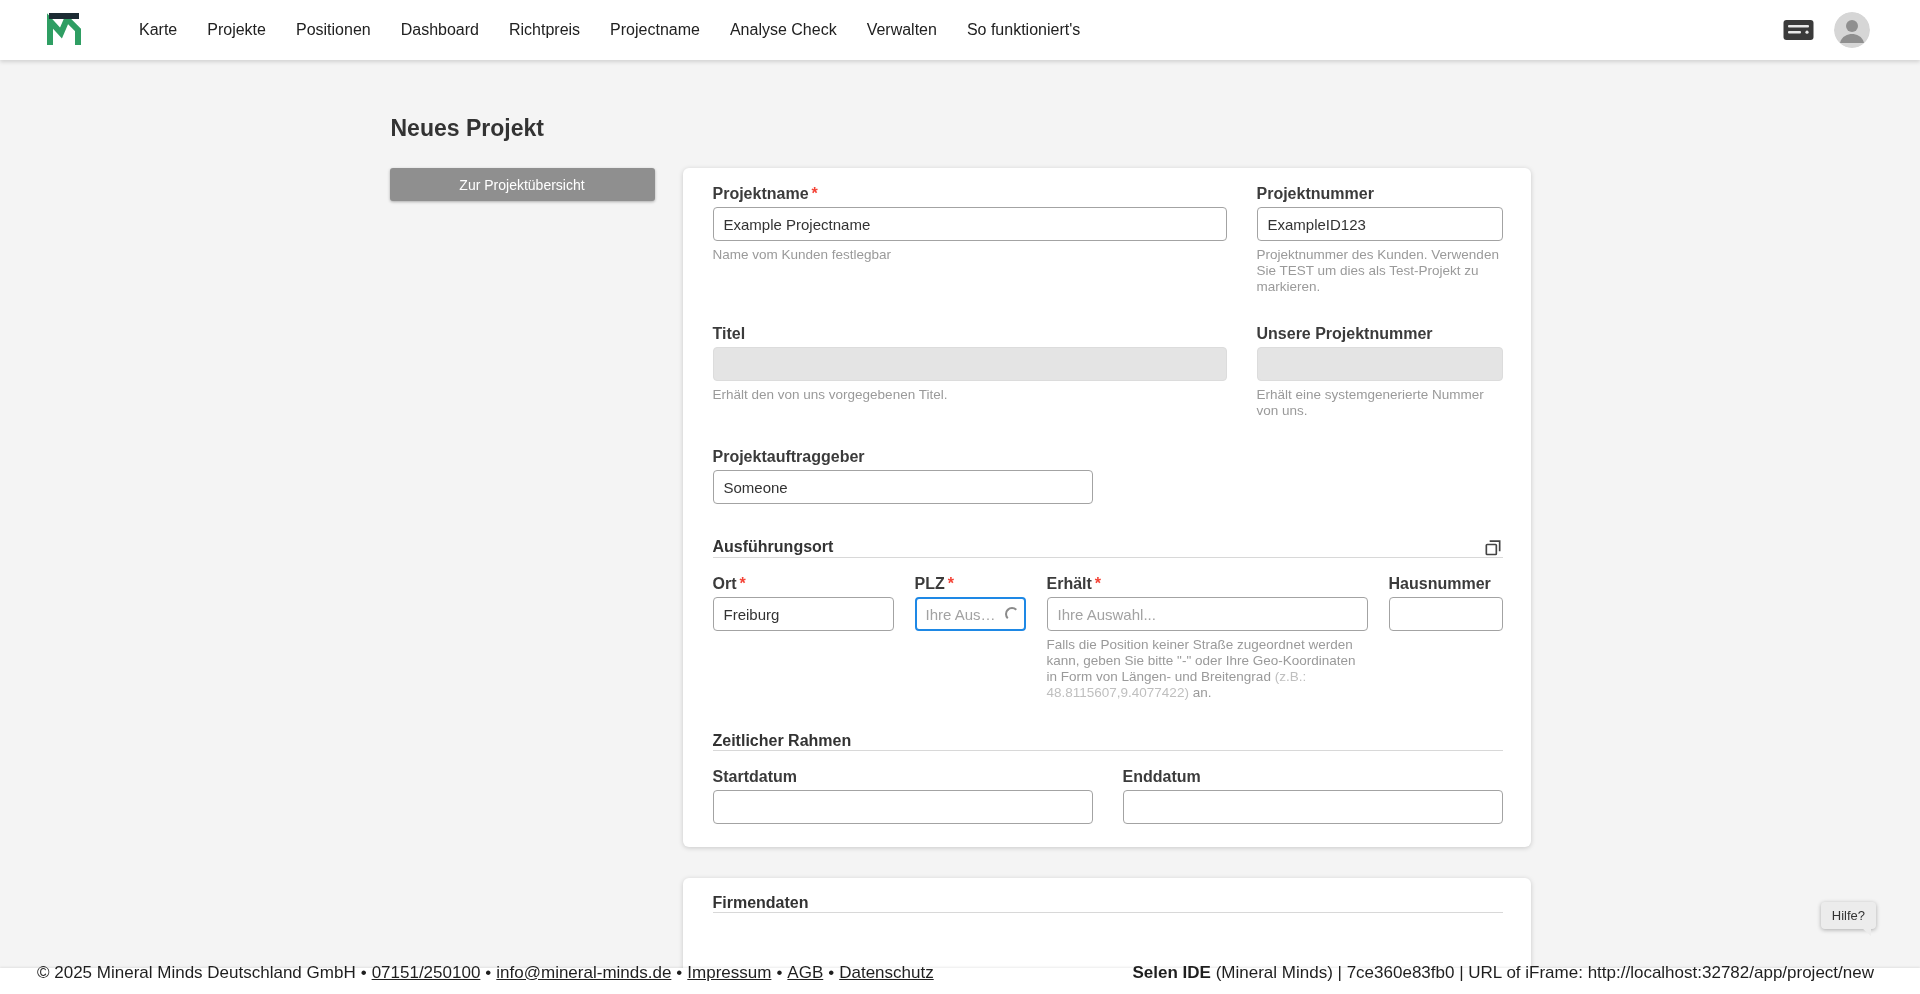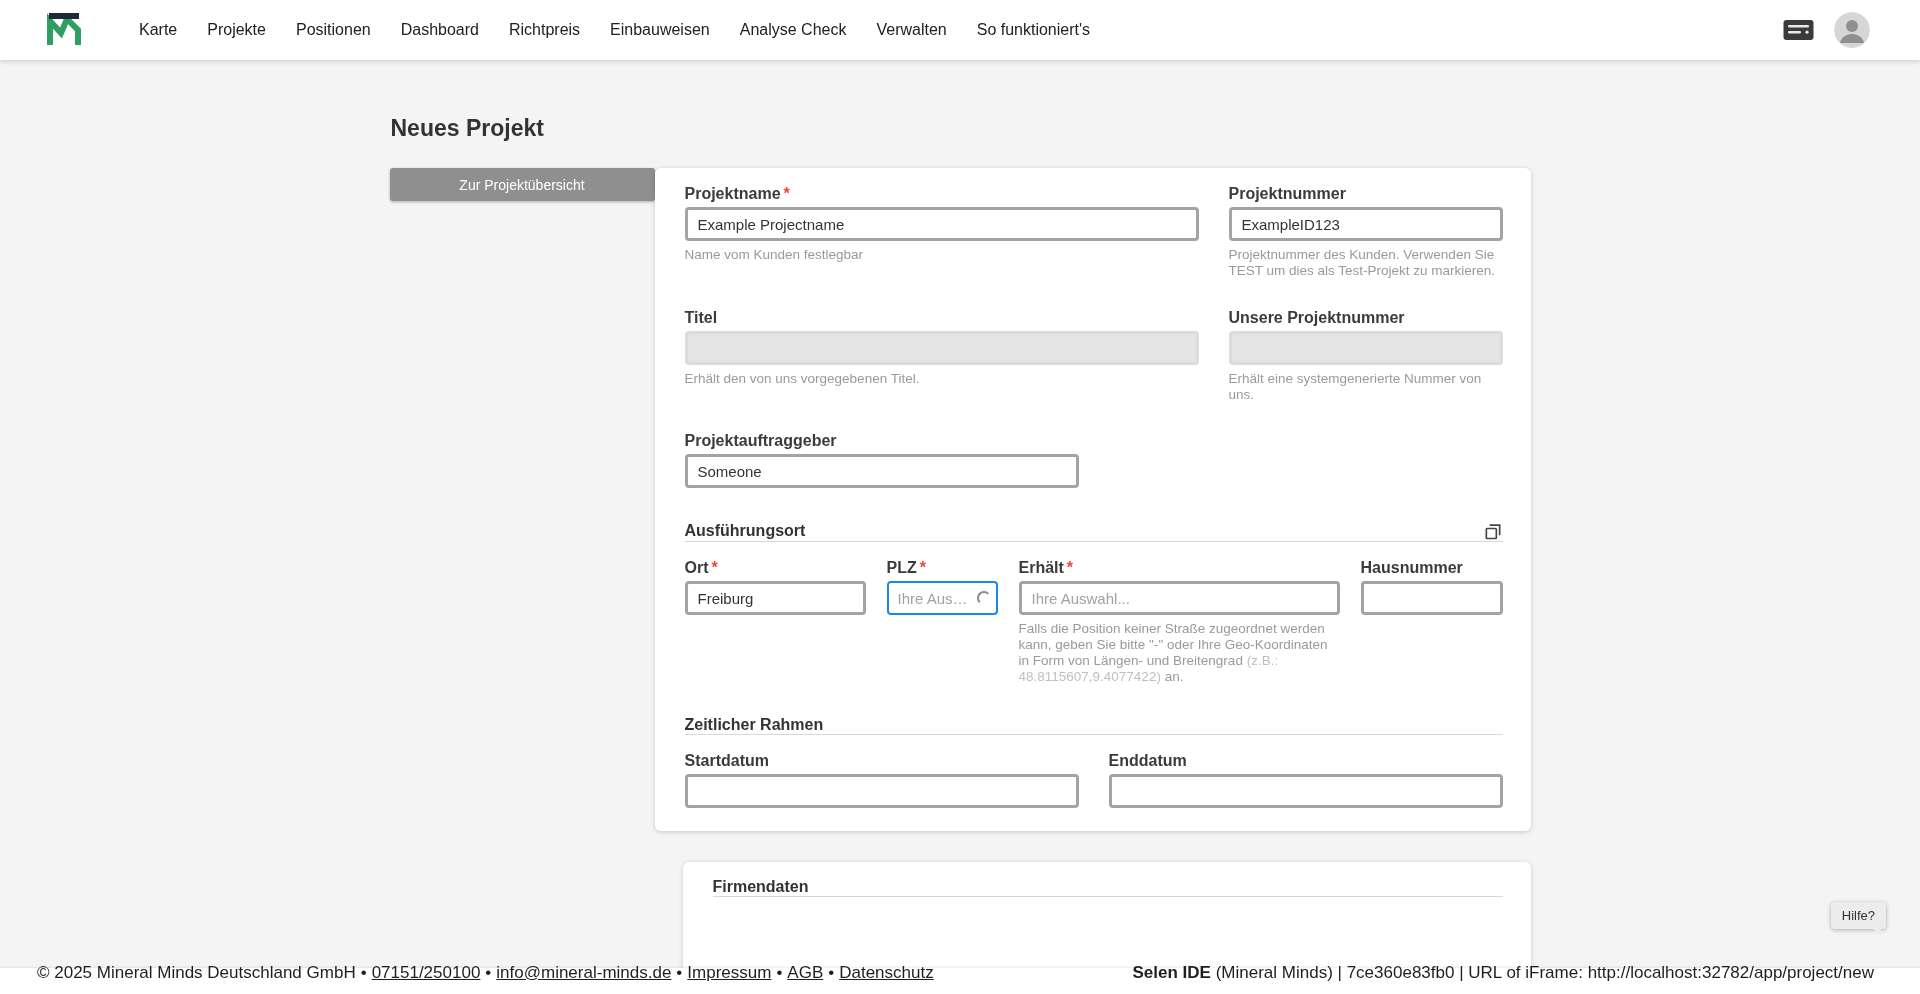--- a/index.html
+++ b/index.html
@@ -22,21 +22,21 @@
     line-height:60px; white-space:nowrap;
   }
   .nav-right{ margin-left:auto; display:flex; align-items:center; gap:20px; }
   .avatar{ width:36px; height:36px; border-radius:50%; overflow:hidden; cursor:pointer; }
   .kb-icon{ cursor:pointer; display:block; }
 
   
   .main{ height:934px; overflow:hidden; padding-top:55px; }
   .container{ width:1141px; margin:0 auto; }
   .page-title{ font-size:23px; font-weight:700; color:#333; margin:0 0 26px 1px; }
-  .content-row{ display:flex; align-items:flex-start; }
+  .content-row{ display:flex; align-items:flex-start; gap:28px; }
   .left-col{ flex:0 0 265px; }
   .back-btn{
     width:100%; height:33px; background:#8f8f8f; border:none; border-radius:3px;
     color:#fff; font-size:14px; font-family:inherit; cursor:pointer;
     box-shadow:0 1px 3px rgba(0,0,0,.3);
   }
   .card{
     background:#fff; border-radius:6px; box-shadow:0 1px 5px rgba(0,0,0,.18);
   }
   .form-card{ flex:1; padding:16px 28px 23px 30px; }
@@ -48,21 +48,21 @@
   .row{ display:grid; column-gap:30px; }
   .row1{ grid-template-columns:514px 1fr; margin-bottom:29px; }
   .row2{ grid-template-columns:514px 1fr; margin-bottom:28px; }
   .row3{ grid-template-columns:1fr 1fr; margin-bottom:33px; }
   .row4{ grid-template-columns:181px 111px 321px 1fr; column-gap:21px; margin-bottom:31px; }
   .row5{ grid-template-columns:1fr 1fr; }
   .flabel{ display:block; font-size:16px; font-weight:700; color:#3b3b3b;
            line-height:19px; margin-bottom:4px; white-space:nowrap; }
   .req{ color:#f44336; margin-left:3px; }
   .tinput{
-    display:block; width:100%; height:34px; border:3px solid #a3a3a3; border-radius:4px;
+    display:block; width:100%; height:34px; border:1px solid #a3a3a3; border-radius:4px;
     background:#fff; padding:0 10px; font-size:15px; color:#333; font-family:inherit;
     outline:none; text-overflow:ellipsis;
   }
   .tinput::placeholder{ color:#a2a2a2; }
   .tinput:disabled{ background:#e4e4e4; border-color:#dcdcdc; }
   .tinput.focused{ border:2px solid #1e88e5; padding:0 26px 0 9px; }
   .helper{ font-size:13.5px; line-height:16px; color:#9a9a9a; margin-top:6px; }
   .helper .lighter{ color:#bfbfbf; }
   .select{
     height:34px; border:1px solid #c8c8c8; border-radius:4px; background:#fff;
@@ -80,21 +80,21 @@
   .plz-wrap{ position:relative; }
   .spinner{
     position:absolute; right:7px; top:50%; margin-top:-7px; width:14px; height:14px;
     border:2px solid transparent; border-top-color:#8a8a8a; border-left-color:#8a8a8a;
     border-radius:50%; animation:spin 1s linear infinite;
   }
   @keyframes spin{ to{ transform:rotate(360deg); } }
 
   
   .help-btn{
-    position:fixed; right:34px; bottom:65px; background:#ececec; border-radius:4px;
+    position:fixed; right:44px; bottom:65px; background:#ececec; border-radius:4px;
     padding:6px 11px; font-size:13px; color:#333; cursor:pointer; z-index:30;
     box-shadow:0 1px 4px rgba(0,0,0,.3);
   }
   .help-btn::after{
     content:""; position:absolute; right:5px; bottom:-7px; width:0; height:0;
     border-left:9px solid transparent; border-top:8px solid #ececec;
   }
 
   
   .footer{
@@ -117,21 +117,21 @@
       <path d="M5 34 V10 L16 22 L22 8 L33 19 V34" fill="none" stroke="#2f9e63" stroke-width="6"></path>
       <path d="M4 5 H34" stroke="#1c2b33" stroke-width="6"></path>
     </svg>
   </span>
   <div class="nav-items">
     <a class="nav-item">Karte</a>
     <a class="nav-item">Projekte</a>
     <a class="nav-item">Positionen</a>
     <a class="nav-item">Dashboard</a>
     <a class="nav-item">Richtpreis</a>
-    <a class="nav-item">Einbauweisen</a>
+    <a class="nav-item">Projectname</a>
     <a class="nav-item">Analyse Check</a>
     <a class="nav-item">Verwalten</a>
     <a class="nav-item">So funktioniert's</a>
   </div>
   <div class="nav-right">
     <svg class="kb-icon" width="31" height="22" viewBox="0 0 31 22">
       <rect x="0.5" y="1" width="30" height="20" rx="3" fill="#3a3a3a"></rect>
       <rect x="5" y="6" width="21" height="2.5" rx="1" fill="#e8e8e8"></rect>
       <rect x="5" y="12" width="13" height="2.5" rx="1" fill="#e8e8e8"></rect>
       <circle cx="24" cy="13.2" r="1.6" fill="#e8e8e8"></circle>

